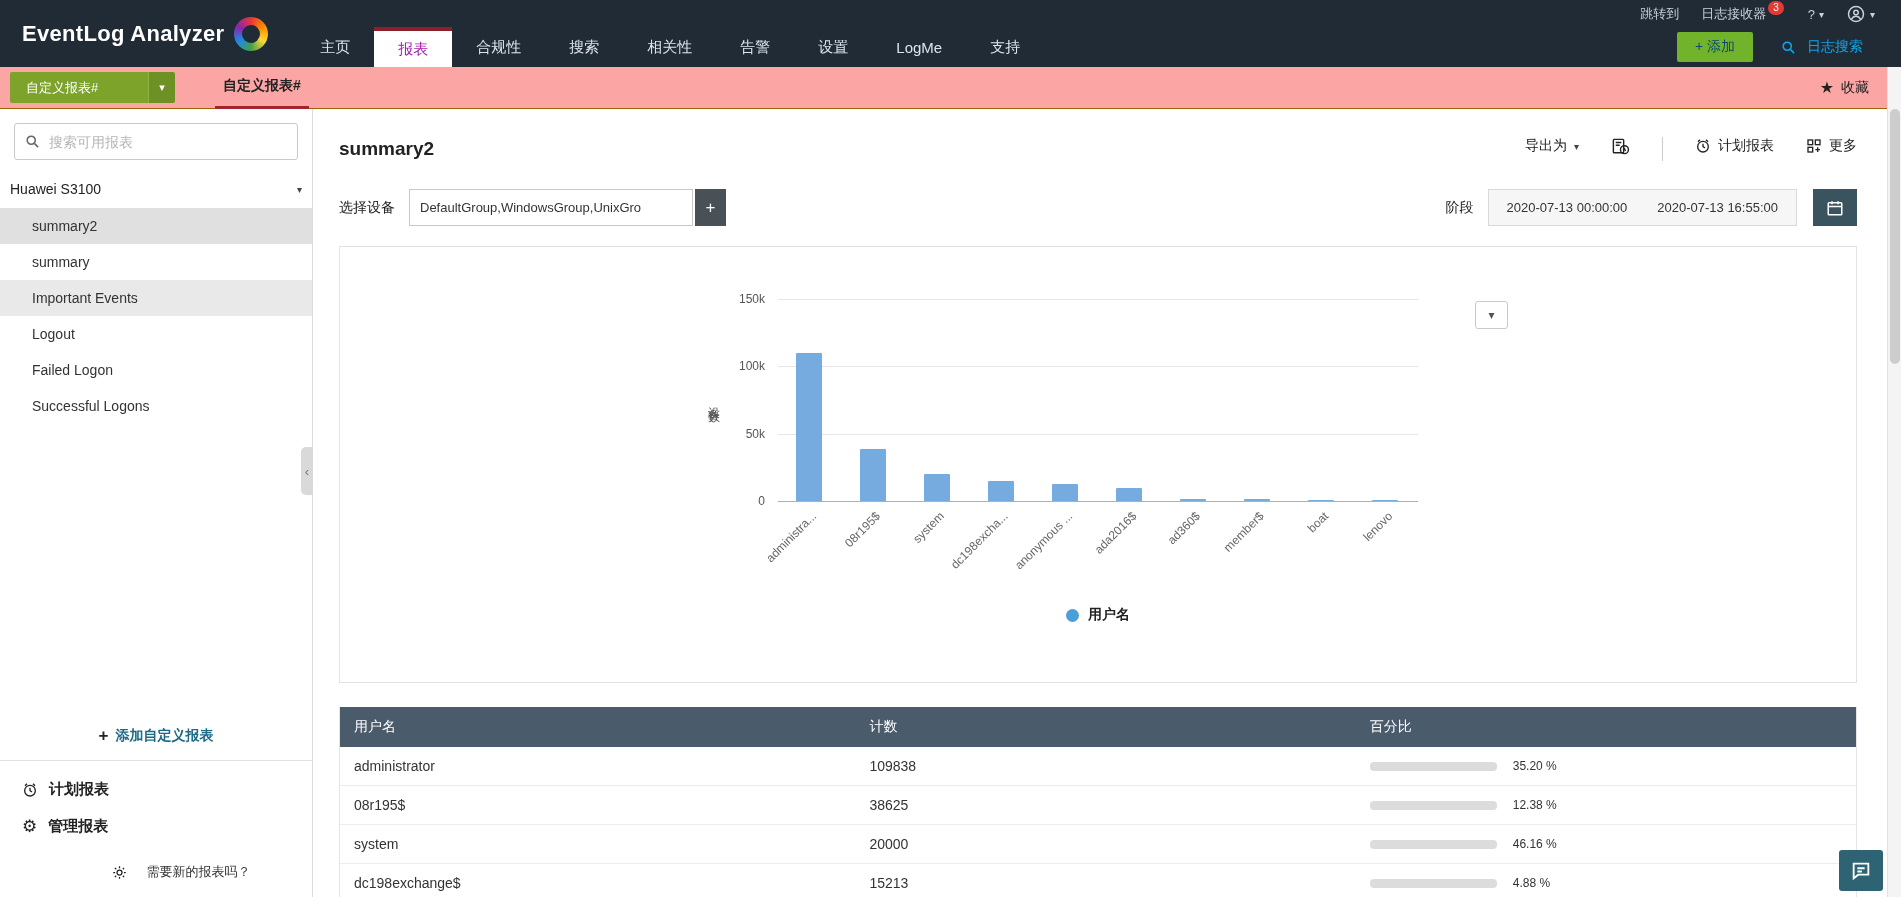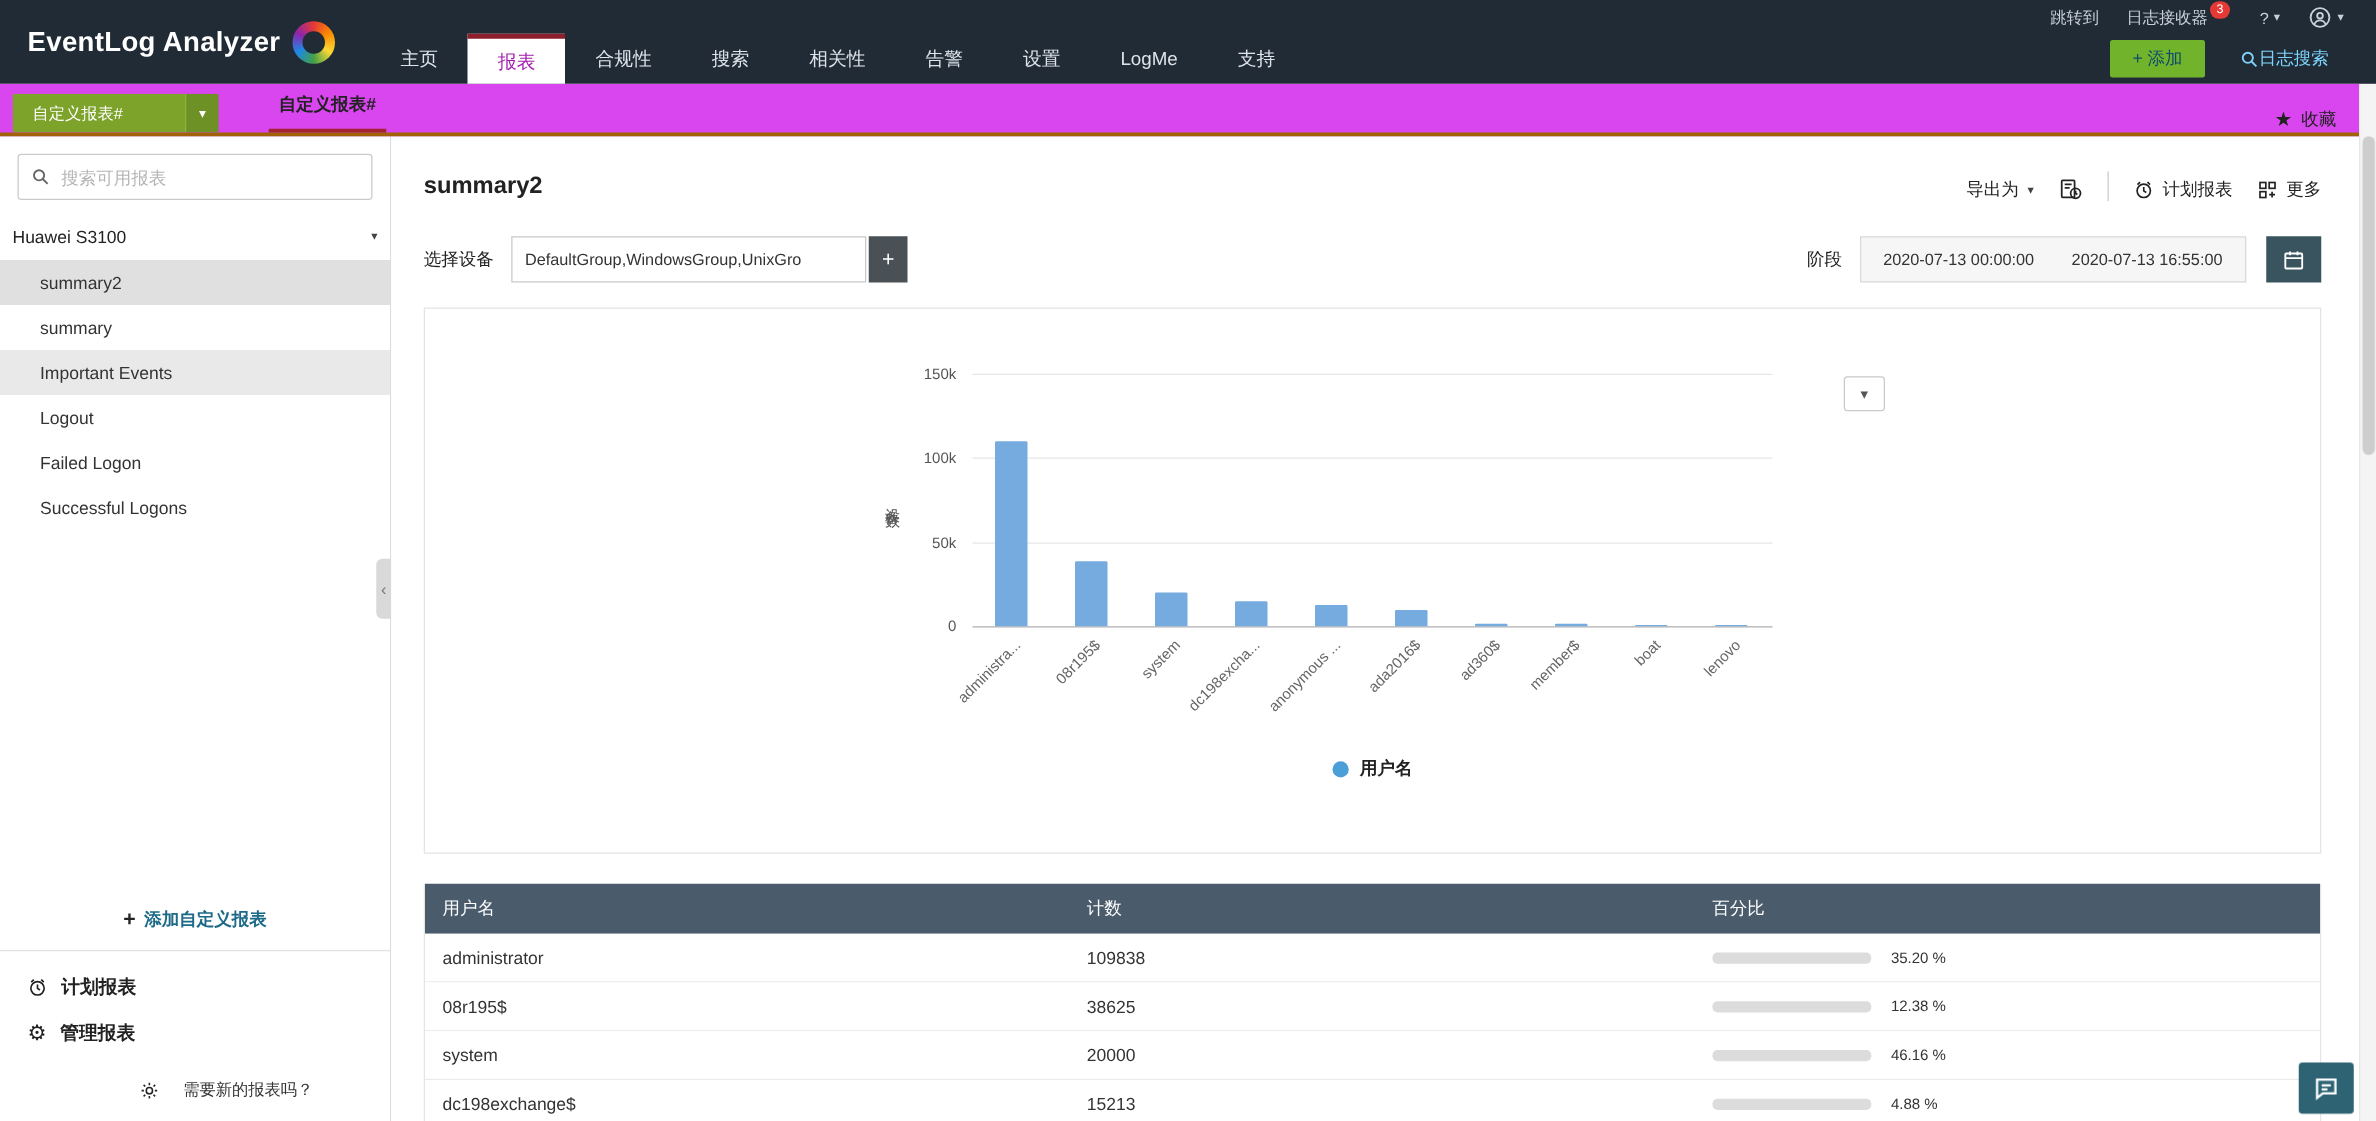--- a/index.html
+++ b/index.html
@@ -15,24 +15,24 @@
 .nav{display:flex;align-self:flex-end;height:40px;margin-left:6px}
 .nav-item{display:flex;align-items:center;padding:0 24px;color:#dde3e9;font-size:15px;cursor:pointer;white-space:nowrap}
 .nav-item.active{background:#fff;color:#a21caf;border-top:4px solid #8d1f2d}
 .top-right{position:absolute;right:26px;top:0;display:flex;flex-direction:column;align-items:flex-end}
 .util-row{display:flex;align-items:center;gap:22px;color:#c7d0d9;font-size:13px;height:28px}
 .util-item{display:flex;align-items:center;gap:4px;cursor:pointer}
 .badge{background:#e53935;color:#fff;font-size:10px;line-height:14px;border-radius:8px;padding:0 5px;position:relative;top:-6px;left:-2px}
 .avatar-ring{width:20px;height:20px;border-radius:50%;display:flex;align-items:center;justify-content:center;color:#c7d0d9}
 .row2{display:flex;align-items:center;gap:16px;height:36px;margin-top:1px}
 .btn-add{background:#72b32c;color:#0c4a6e;font-size:14px;padding:6px 18px;border:none;border-radius:2px;cursor:pointer;white-space:nowrap}
-.log-search{display:flex;align-items:center;gap:0;color:#7dd3fc;font-size:14px;padding:4px 12px;cursor:pointer;white-space:nowrap}
-
-
-.subheader{height:42px;background:#d946ef;border-bottom:3px solid #a16207;display:flex;align-items:flex-end;position:relative;z-index:5}
+.log-search{display:flex;align-items:center;gap:11px;color:#0ea5e9;font-size:14px;padding:4px 12px;cursor:pointer;white-space:nowrap}
+
+
+.subheader{height:42px;background:#fca5a5;border-bottom:1px solid #a16207;display:flex;align-items:center;position:relative;z-index:5}
 .report-dropdown{margin-left:10px;display:flex;height:31px;border-radius:2px;overflow:hidden;cursor:pointer}
 .rd-label{background:#7da32b;color:#fff;font-size:13px;display:flex;align-items:center;padding:0 16px;min-width:138px}
 .rd-caret{background:#6d9124;color:#fff;width:27px;display:flex;align-items:center;justify-content:center;border-left:1px solid #8fb23f;font-size:11px}
 .sub-tab{margin-left:40px;height:42px;display:flex;align-items:center;padding:0 8px;font-size:14px;font-weight:bold;color:#222;border-bottom:3px solid #a32430;cursor:pointer}
 .favorite{position:absolute;right:32px;display:flex;align-items:center;gap:7px;font-size:14px;color:#222;cursor:pointer}
 .star{font-size:16px;color:#222}
 
 
 .content{display:flex;height:788px}
 .sidebar{width:313px;background:#fff;border-right:1px solid #dcdcdc;display:flex;flex-direction:column;position:relative;flex:none}
@@ -50,21 +50,21 @@
 .sb-sep{border:none;border-top:1px solid #e2e2e2;margin:4px 0 10px}
 .sb-link{display:flex;align-items:center;gap:11px;padding:9px 22px;font-size:15px;font-weight:bold;color:#222;cursor:pointer}
 .gear-glyph{font-size:17px;line-height:1}
 .sb-need{display:flex;align-items:center;gap:20px;justify-content:center;padding:18px 0 16px 50px;font-size:13px;color:#333;cursor:pointer}
 .collapse-handle{position:absolute;right:-1px;top:338px;width:12px;height:48px;background:#d9d9d9;border-radius:5px 0 0 5px;display:flex;align-items:center;justify-content:center;color:#777;font-size:13px;cursor:pointer}
 
 
 .main{flex:1;padding:22px 44px 0 26px;overflow:hidden;background:#fff;position:relative}
 .title-row{display:flex;align-items:center;justify-content:space-between;margin-top:6px}
 .report-title{font-size:19px;font-weight:bold;color:#222}
-.title-actions{display:flex;align-items:flex-end;gap:20px;color:#222;font-size:14px}
+.title-actions{display:flex;align-items:flex-start;gap:32px;color:#222;font-size:14px}
 .action{display:flex;align-items:center;gap:7px;cursor:pointer;white-space:nowrap}
 .vsep{width:1px;height:24px;background:#ccc}
 .caret-sm{font-size:10px;color:#444}
 .device-row{display:flex;align-items:center;justify-content:space-between;margin-top:28px}
 .device-left{display:flex;align-items:center;gap:14px;font-size:14px;color:#222}
 .device-group{display:flex;align-items:stretch}
 .device-input{width:284px;height:37px;border:1px solid #c9c9c9;padding:0 10px;font-size:13px;color:#333;font-family:inherit;outline:none;text-overflow:ellipsis}
 .btn-plus{width:31px;background:#4a5156;color:#fff;border:none;font-size:17px;cursor:pointer;margin-left:2px}
 .device-right{display:flex;align-items:center;gap:14px;font-size:14px;color:#222}
 .date-box{display:flex;align-items:center;gap:30px;background:#f6f6f6;border:1px solid #d9d9d9;height:37px;padding:0 18px;font-size:13px;color:#333}

